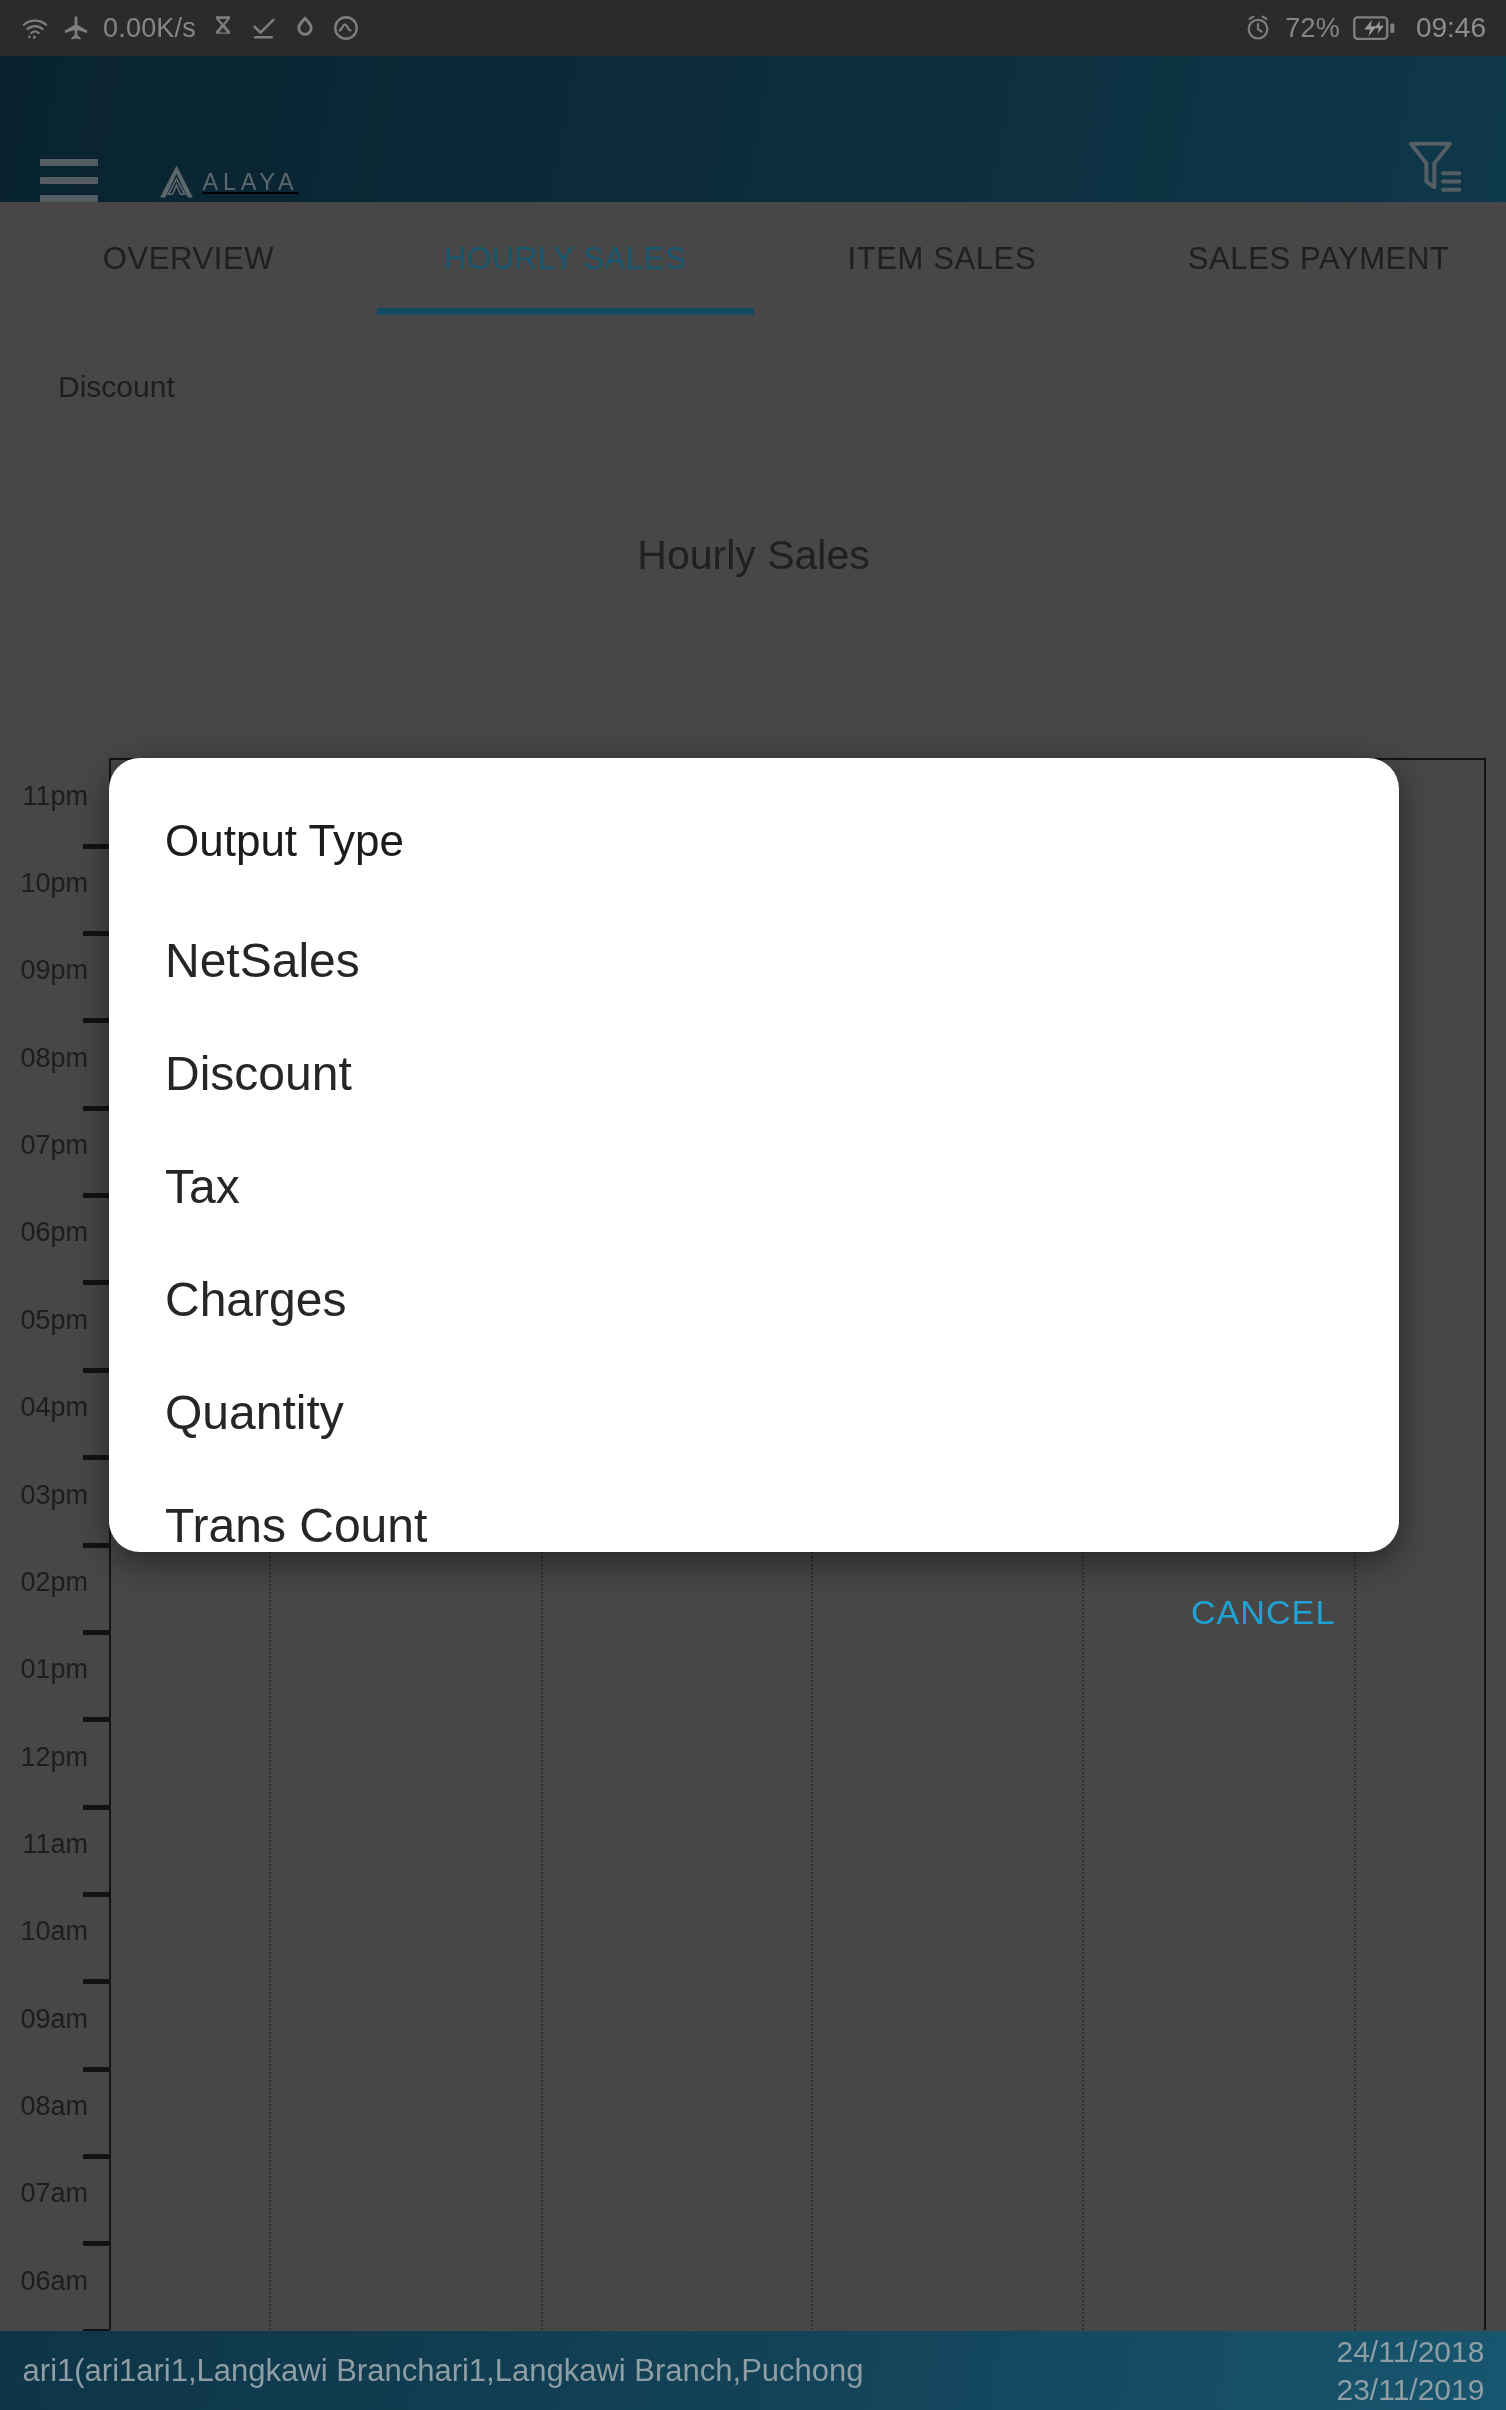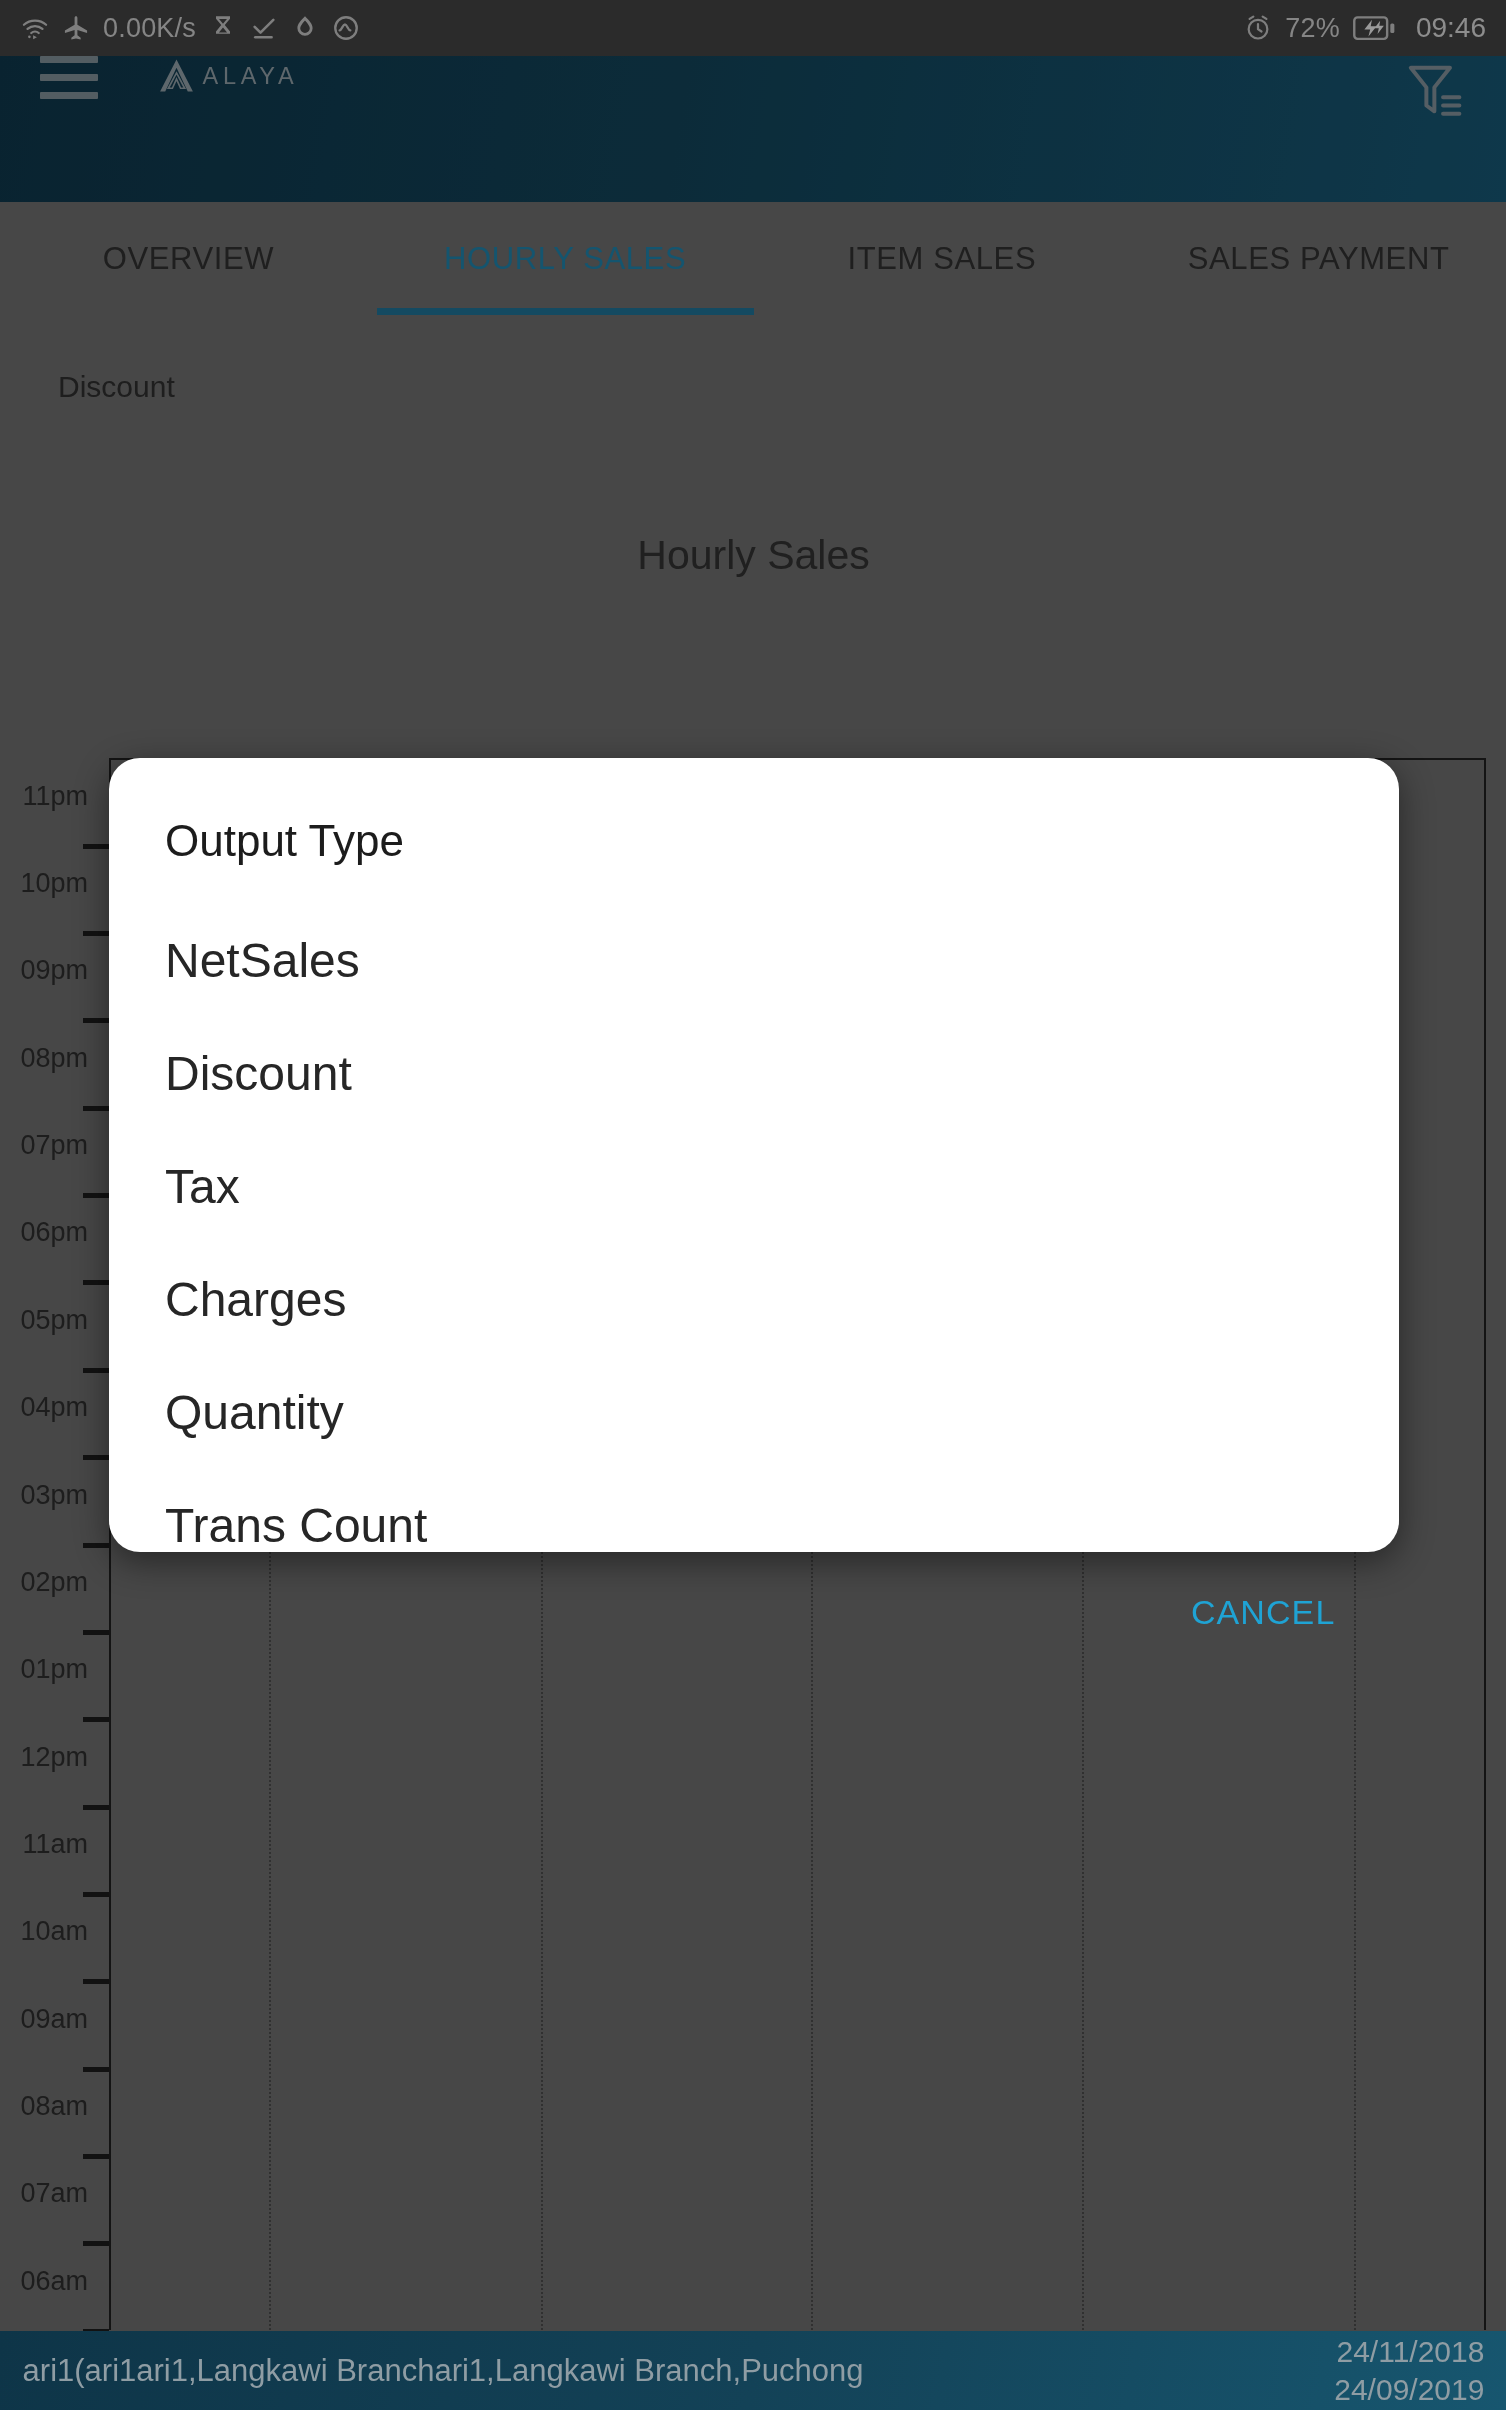--- a/index.html
+++ b/index.html
@@ -20,21 +20,21 @@
   .sb-left,.sb-right{ display:flex; align-items:center; gap:13px; }
   .sb-text{ font-size:27px; color:#c7c7c7; letter-spacing:0.2px; }
   .sb-ico{ width:28px; height:28px; display:block; }
   .sb-ico svg{ width:100%; height:100%; display:block; }
   .sb-time{ font-size:28px; color:#d2d2d2; margin-left:7px; }
 
   
   .appbar{
     position:absolute; top:56px; left:0; width:1507px; height:146px;
     background:linear-gradient(100deg,#0e3548 0%,#124156 45%,#165470 100%);
-    display:flex; align-items:flex-start; padding:0 40px;
+    display:flex; align-items:flex-end; padding:0 40px;text-decoration:underline;
   }
   .hamburger{ width:58px; height:43px; display:flex; flex-direction:column;
     justify-content:space-between; cursor:pointer; }
   .hamburger i{ display:block; height:6.6px; background:#7d8b93; border-radius:0.9px; }
   .brand{ display:flex; align-items:center; margin-left:58px; gap:5.6px; }
   .brand svg{ width:41px; height:40px; display:block; }
   .brand-text{ font-size:23.5px; letter-spacing:4.7px; color:#8d9aa1; font-weight:400; }
   .appbar-spacer{ flex:1; }
   .filter-btn{ width:66px; height:70px; display:flex; align-items:center; justify-content:center; }
   .filter-btn svg{ width:58px; height:62px; display:block; }
@@ -318,18 +318,18 @@
       </div>
     <div class="dlg-actions">
       <button class="dlg-cancel">CANCEL</button>
     </div>
   </div>
 
   <div class="bottombar">
     <div class="bb-left">ari1(ari1ari1,Langkawi Branchari1,Langkawi Branch,Puchong</div>
     <div class="bb-right">
       <span>24/11/2018</span>
-      <span>24/09/2019</span>
+      <span>23/11/2019</span>
     </div>
   </div>
 
 </div>
 
 
 </body></html>

